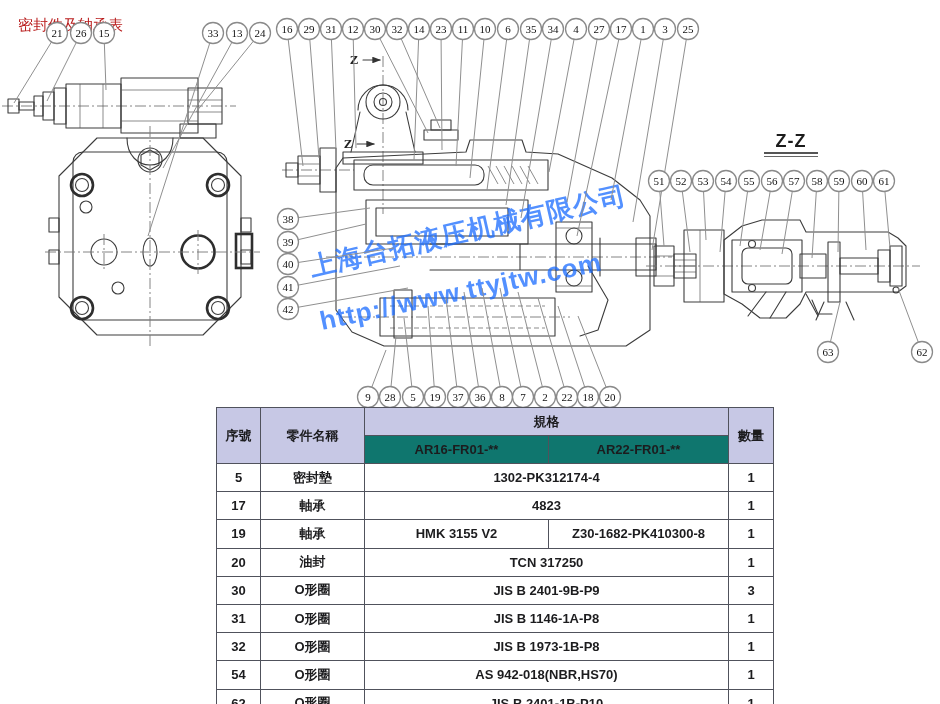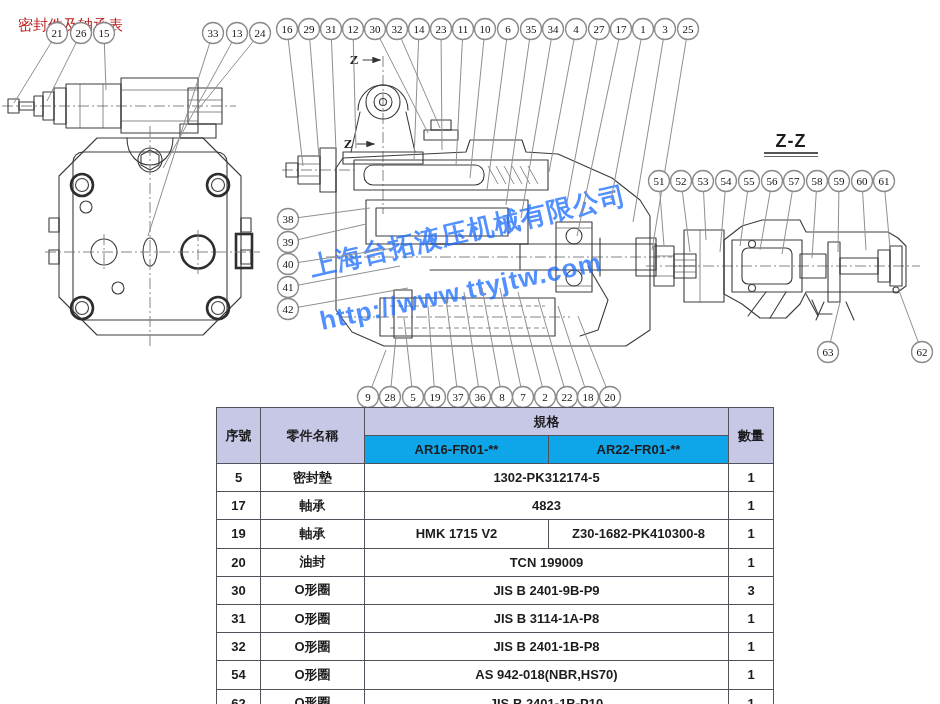--- a/index.html
+++ b/index.html
@@ -15,21 +15,21 @@
   .balloon{fill:#fff;stroke:#8a8a8a;stroke-width:1.3;}
   .balloon-num{font-family:"Liberation Serif",serif;font-size:11px;fill:#111;text-anchor:middle;}
   .zmk{font-family:"Liberation Serif",serif;font-weight:bold;font-size:13px;fill:#222;text-anchor:middle;}
   .zz-label{font-family:"Liberation Sans",sans-serif;font-weight:bold;font-size:18px;fill:#1c1c1c;text-anchor:middle;letter-spacing:1px;}
   .wm{font-family:"Liberation Sans",sans-serif;font-weight:bold;font-size:26px;fill:#1a6cff;opacity:0.75;letter-spacing:1px;}
   .parts-table-wrap{position:absolute;left:216px;top:407px;}
   table.parts{border-collapse:collapse;table-layout:fixed;width:557px;background:#fff;}
   table.parts th,table.parts td{border:1px solid #50525c;text-align:center;vertical-align:middle;
     font-size:13px;color:#1c1c1e;overflow:hidden;white-space:nowrap;}
   table.parts th{background:#c7c8e5;font-weight:bold;height:25px;}
-  table.parts th.sub{background:#0ea5e9;}
+  table.parts th.sub{background:#0f766e;}
   table.parts td{font-weight:bold;height:25.2px;}
 </style>
 </head>
 <body>
 
 <div class="page-title">密封件及轴承表</div>
 
 <svg id="drawing" width="940" height="704" viewBox="0 0 940 704" xmlns="http://www.w3.org/2000/svg">
   <defs>
     <pattern id="hatch" width="6" height="6" patternUnits="userSpaceOnUse">
@@ -477,58 +477,58 @@
       </tr>
       <tr>
         <th class="sub">AR16-FR01-**</th>
         <th class="sub">AR22-FR01-**</th>
       </tr>
     </thead>
     <tbody id="parts-rows">
         <tr>
           <td>5</td>
           <td>密封墊</td>
-          <td colspan="2">1302-PK312174-5</td>
+          <td colspan="2">1302-PK312174-4</td>
           <td>1</td>
         </tr>
         <tr>
           <td>17</td>
           <td>軸承</td>
           <td colspan="2">4823</td>
           <td>1</td>
         </tr>
         <tr>
           <td>19</td>
           <td>軸承</td>
-          <td>HMK 1715 V2</td>
+          <td>HMK 3155 V2</td>
           <td>Z30-1682-PK410300-8</td>
           <td>1</td>
         </tr>
         <tr>
           <td>20</td>
           <td>油封</td>
-          <td colspan="2">TCN 199009</td>
+          <td colspan="2">TCN 317250</td>
           <td>1</td>
         </tr>
         <tr>
           <td>30</td>
           <td>O形圈</td>
           <td colspan="2">JIS B 2401-9B-P9</td>
           <td>3</td>
         </tr>
         <tr>
           <td>31</td>
           <td>O形圈</td>
-          <td colspan="2">JIS B 3114-1A-P8</td>
+          <td colspan="2">JIS B 1146-1A-P8</td>
           <td>1</td>
         </tr>
         <tr>
           <td>32</td>
           <td>O形圈</td>
-          <td colspan="2">JIS B 2401-1B-P8</td>
+          <td colspan="2">JIS B 1973-1B-P8</td>
           <td>1</td>
         </tr>
         <tr>
           <td>54</td>
           <td>O形圈</td>
           <td colspan="2">AS 942-018(NBR,HS70)</td>
           <td>1</td>
         </tr>
         <tr>
           <td>62</td>

